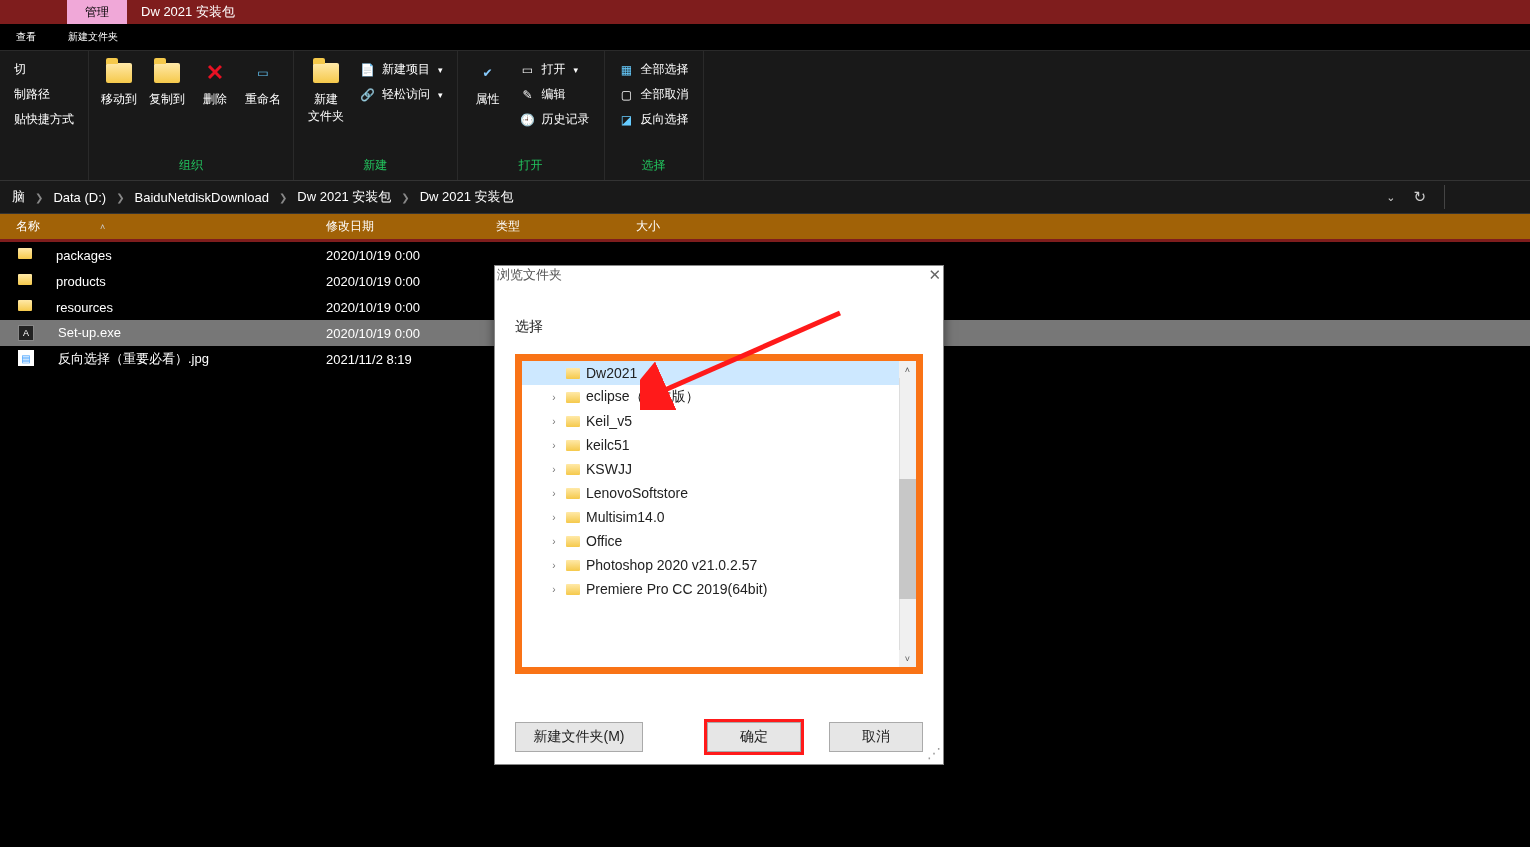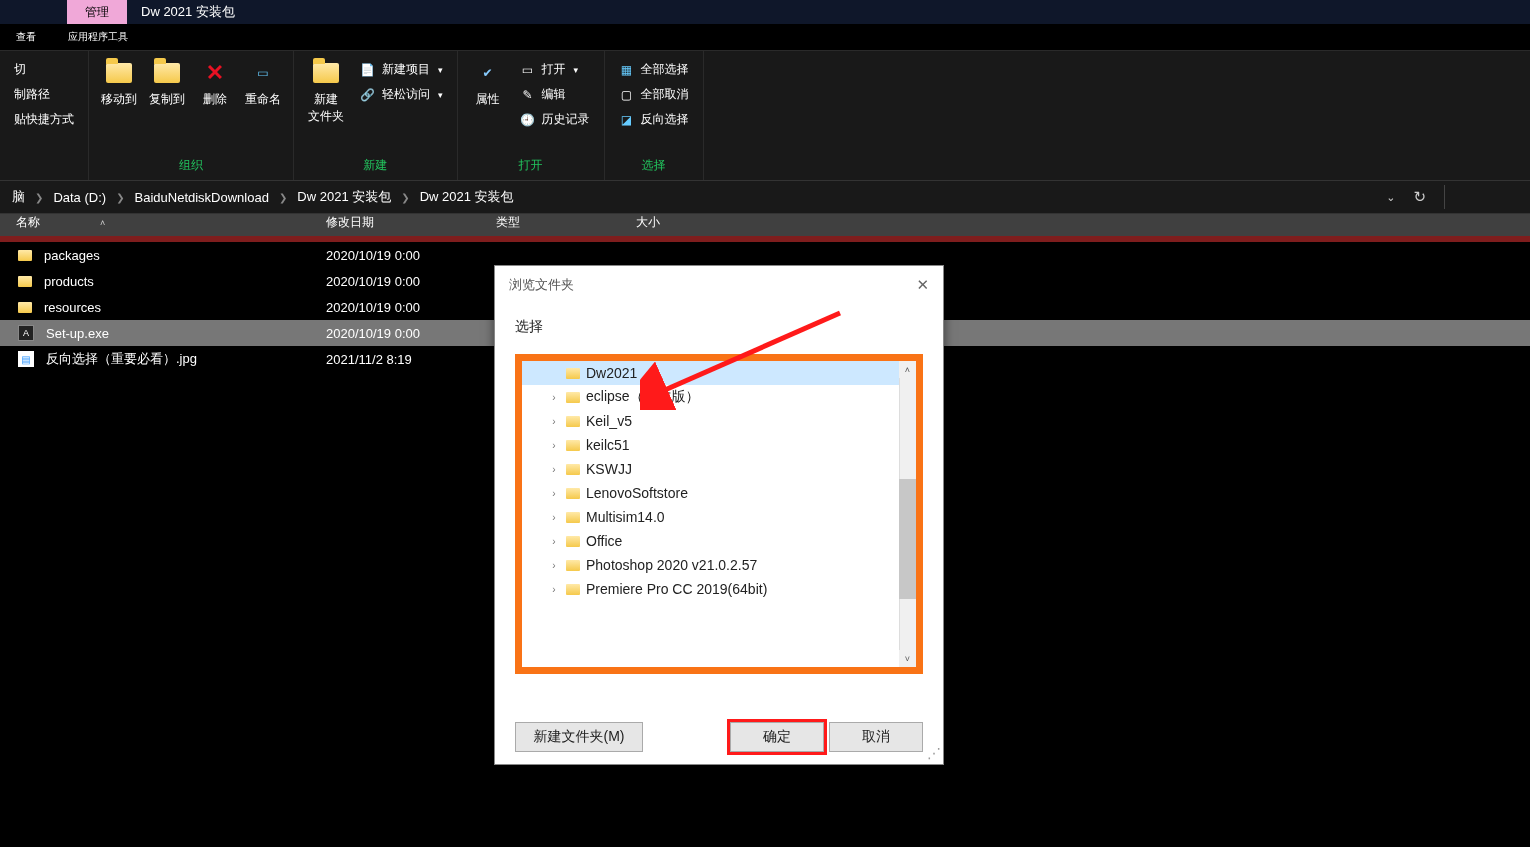--- a/index.html
+++ b/index.html
@@ -1,17 +1,17 @@
 <!DOCTYPE html>
 <html><head>
 <meta charset="utf-8">
 <style>
   html,body{margin:0;padding:0;background:#000;color:#fff;font-family:"Microsoft YaHei","Segoe UI",sans-serif;font-size:13px;width:1530px;height:847px;overflow:hidden}
   *{box-sizing:border-box}
-  .tabs-row{display:flex;align-items:flex-end;height:24px;background:#0f172a}
+  .tabs-row{display:flex;align-items:flex-end;height:24px;background:#7f1d1d}
   .tabs-row .spacer{width:67px}
   .tab{height:24px;padding:0 18px;display:flex;align-items:center;font-size:12px}
   .tab.pink{background:#f0a8d8;color:#000}
   .title-text{margin-left:14px;color:#fff;font-size:13px;display:flex;align-items:center;height:24px}
   .menu-row{height:26px;display:flex;align-items:center;background:#000}
   .menu-item{padding:0 16px;height:26px;display:flex;align-items:center;font-size:10px;color:#fff}
   .ribbon{height:130px;background:#191919;display:flex;align-items:stretch;border-top:1px solid #2a2a2a}
   .ribbon-group{display:flex;flex-direction:column;align-items:center;justify-content:space-between;padding:4px 6px 2px;border-right:1px solid #2a2a2a}
   .ribbon-group .buttons{display:flex;align-items:flex-start;height:100px}
   .ribbon-group .label{font-size:12px;color:#22c55e;padding:4px 0}
@@ -22,65 +22,65 @@
   .rb-small .sic{width:16px;height:16px;display:inline-flex;align-items:center;justify-content:center}
   .folder-ic{width:26px;height:20px;background:linear-gradient(#ffe9a8,#f5c94b);border-radius:2px;position:relative}
   .folder-ic:before{content:"";position:absolute;top:-5px;left:0;width:12px;height:6px;background:#f5c94b;border-radius:2px 2px 0 0}
   .folder-sm{width:14px;height:11px;background:linear-gradient(#ffe9a8,#f5c94b);border-radius:1px;display:inline-block}
   .red-x{color:#e81123;font-size:22px;font-weight:bold}
   .breadcrumb{height:34px;background:#191919;border-top:1px solid #333;border-bottom:1px solid #333;display:flex;align-items:center;padding:0 6px;gap:2px}
   .bc-item{padding:0 6px;color:#fff;font-size:13px}
   .bc-sep{color:#888;font-size:10px;padding:0 2px}
   .bc-right{margin-left:auto;display:flex;align-items:center;gap:18px;padding-right:10px;color:#ccc}
   .bc-search{width:70px;height:24px;background:#191919;border-left:1px solid #444}
-  .columns{height:28px;background:#404040;display:flex;align-items:flex-start;border-bottom:6px solid #7f1d1d;padding-left:16px}
+  .columns{height:28px;background:#a16207;display:flex;align-items:center;border-bottom:3px solid #7f1d1d;padding-left:16px}
   .col{font-size:12px;color:#fff}
   .col.name{width:310px;display:flex;align-items:center;gap:60px}
   .col.date{width:170px}
   .col.type{width:140px}
   .col.size{width:100px}
   .sort-caret{font-size:9px;color:#ccc}
   .files{background:#000}
   .file-row{height:26px;display:flex;align-items:center;padding-left:18px;font-size:13px}
   .file-row.selected{background:#777}
-  .file-row .fname{width:308px;display:flex;align-items:center;gap:12px}
+  .file-row .fname{width:308px;display:flex;gap:24px}
   .file-row .fdate{width:170px}
   .dlg{position:absolute;left:494px;top:265px;width:450px;height:500px;background:#fff;color:#000;border:1px solid #888;box-shadow:0 0 10px rgba(0,0,0,.5)}
-  .dlg-title{height:38px;display:flex;align-items:center;padding:0 14px;color:#555;font-size:13px;justify-content:space-between}
+  .dlg-title{height:38px;display:flex;padding:0 2px;color:#555;font-size:13px;justify-content:space-between}
   .dlg-close{font-size:15px;color:#666;font-family:Arial}
   .dlg-body{padding:6px 20px 0}
   .dlg-select{font-size:14px;color:#222;padding:8px 0 18px}
   .tree-box{border:7px solid #f97316;height:320px;position:relative;overflow:hidden}
   .tree-scroll{position:absolute;right:0;top:0;width:17px;height:100%;background:#f0f0f0;border-left:1px solid #ddd}
   .tree-thumb{position:absolute;right:0;top:118px;width:17px;height:120px;background:#c7c7c7}
   .tree-arrow{position:absolute;right:0;width:17px;height:17px;display:flex;align-items:center;justify-content:center;font-size:9px;color:#555;background:#f0f0f0}
   .tree-item{height:24px;display:flex;align-items:center;font-size:14px;color:#222;padding-left:26px;gap:6px}
   .tree-item.sel{background:#cde8ff}
   .expander{width:12px;text-align:center;color:#777;font-size:10px}
-  .dlg-buttons{position:absolute;bottom:12px;left:0;right:0;display:flex;justify-content:flex-end;gap:5px;padding:0 20px}
+  .dlg-buttons{position:absolute;bottom:12px;left:0;right:0;display:flex;justify-content:flex-end;gap:28px;padding:0 20px}
   .dlg-btn{height:30px;min-width:94px;background:#e6e6e6;border:1px solid #aaa;font-size:14px;color:#222;display:flex;align-items:center;justify-content:center}
   .dlg-btn.newf{min-width:128px;margin-right:auto}
   .dlg-btn.ok{outline:3px solid #ff1a1a}
   .dlg-resize{position:absolute;right:2px;bottom:2px;width:14px;height:14px;color:#999;font-size:14px;line-height:10px}
   .arrow-annot{position:absolute;pointer-events:none}
   .small-ic{width:16px;height:16px;display:inline-flex;align-items:center;justify-content:center;font-size:13px}
   .rb-left-labels{display:flex;flex-direction:column;gap:8px;padding:6px 8px;font-size:12px;color:#fff}
 </style>
 </head>
 <body>
 
 <div class="tabs-row">
   <div class="spacer"></div>
   <div class="tab pink">管理</div>
   <div class="title-text">Dw 2021 安装包</div>
 </div>
 
 <div class="menu-row">
   <div class="menu-item">查看</div>
-  <div class="menu-item">应用程序工具</div>
+  <div class="menu-item">新建文件夹</div>
 </div>
 
 <div class="ribbon">
   <div class="ribbon-group" style="border-right:1px solid #2a2a2a">
     <div class="rb-left-labels">
       <span>切</span>
       <span>制路径</span>
       <span>贴快捷方式</span>
     </div>
     <div class="label">&nbsp;</div>

